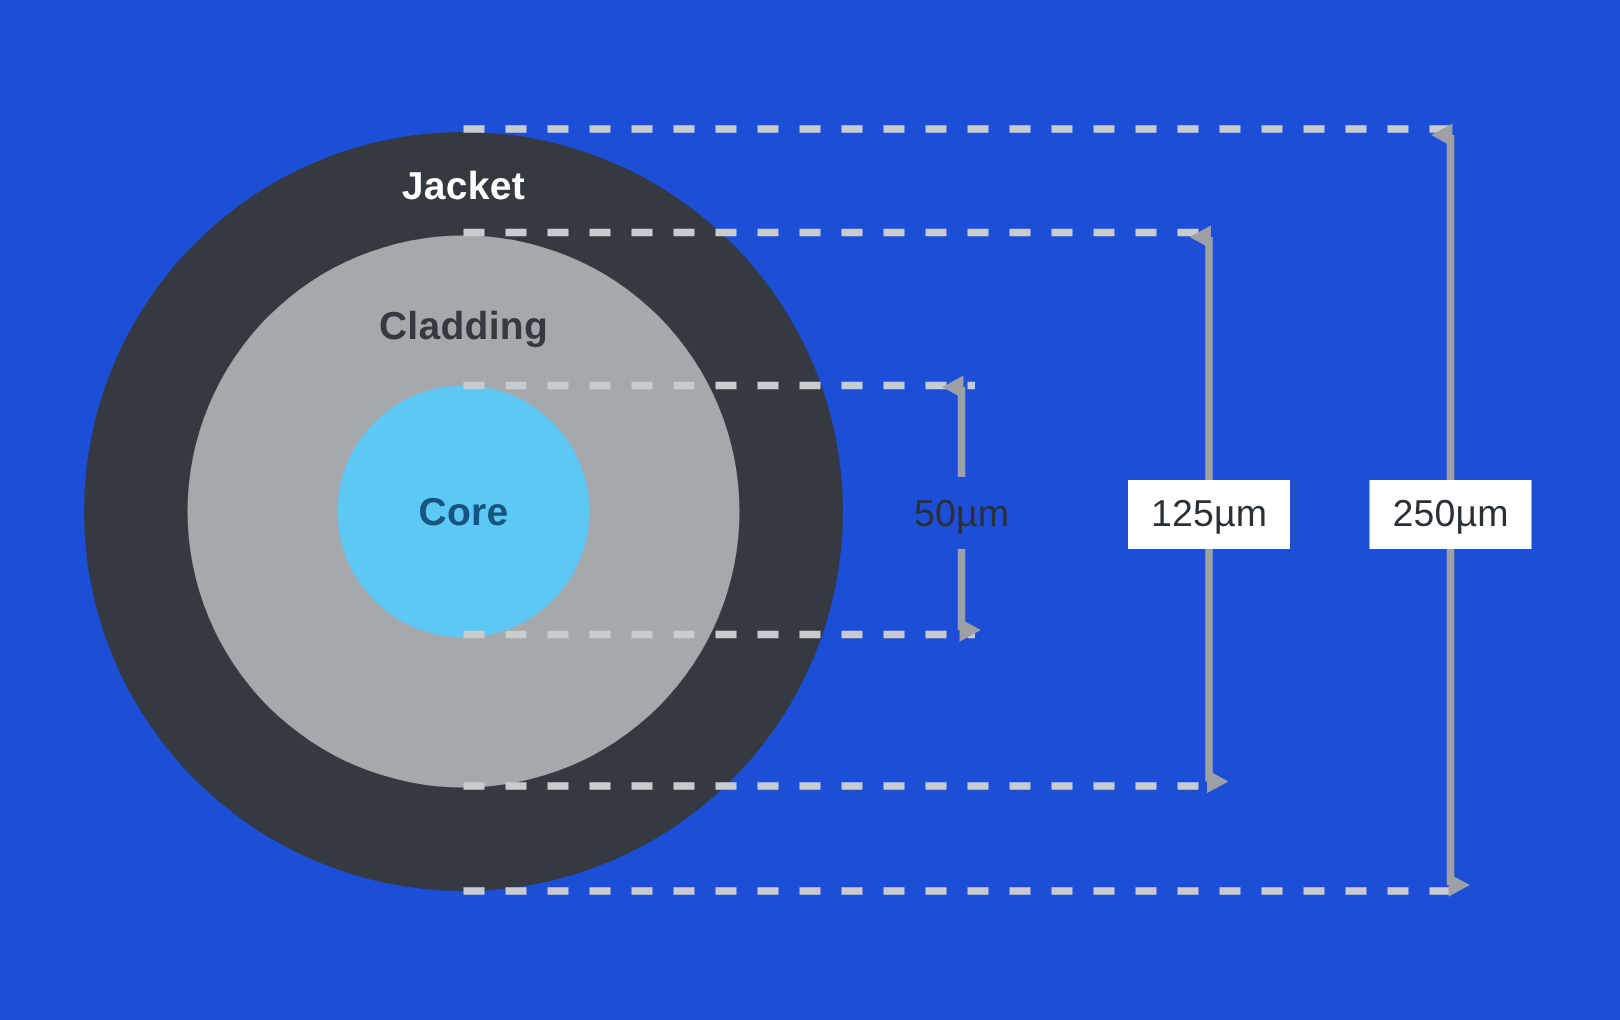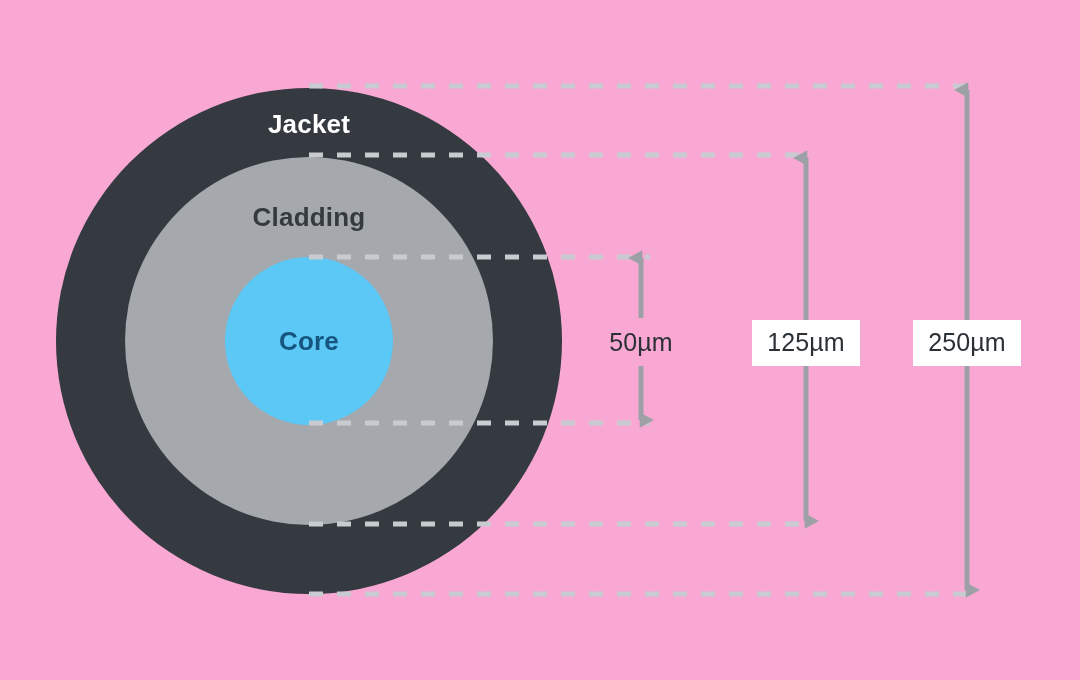--- a/index.html
+++ b/index.html
@@ -9,21 +9,21 @@
     background: #ffffff;
   }
   body {
     font-family: "Liberation Sans", "DejaVu Sans", sans-serif;
     -webkit-font-smoothing: antialiased;
   }
   #stage {
     position: relative;
     width: 1080px;
     height: 680px;
-    background: #f9a8d4;
+    background: #1d4ed8;
     overflow: hidden;
   }
   #diagram-svg {
     position: absolute;
     top: 0;
     left: 0;
     width: 1080px;
     height: 680px;
     display: block;
   }

